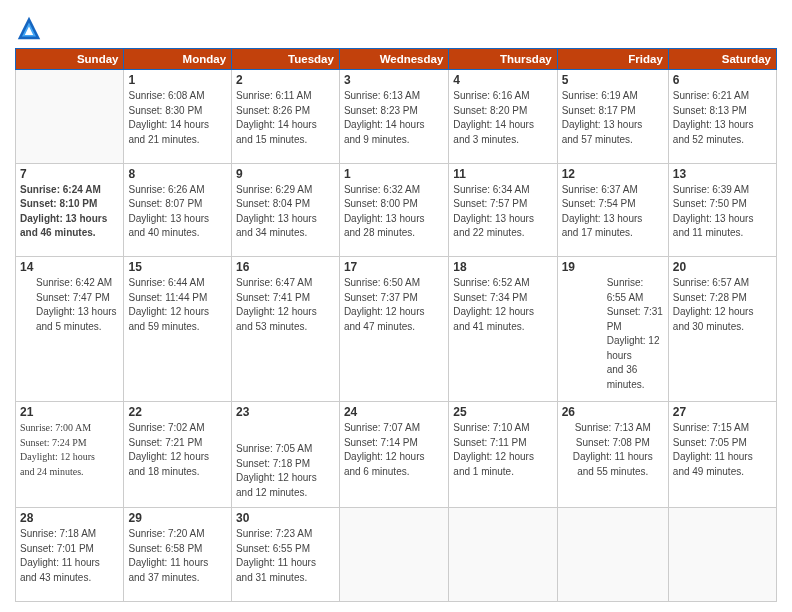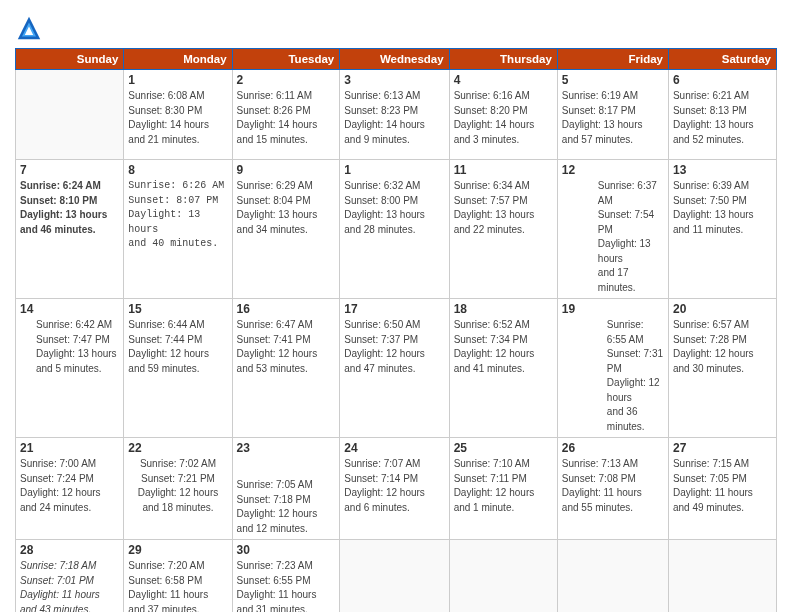--- a/index.html
+++ b/index.html
@@ -183,21 +183,21 @@
         <tr>
           <td>
             <span class="day-number">7</span>
             <div class="day-info" style="white-space: pre-line; font-weight: bold;">Sunrise: 6:24 AM
 Sunset: 8:10 PM
 Daylight: 13 hours
 and 46 minutes.</div>
           </td>
           <td>
             <span class="day-number">8</span>
-            <div class="day-info" style="white-space: pre-line; font-family: Liberation Mono, monospace;">Sunrise: 6:26 AM
+            <div class="day-info" style="white-space: pre-line;">Sunrise: 6:26 AM
 Sunset: 8:07 PM
 Daylight: 13 hours
 and 40 minutes.</div>
           </td>
           <td>
             <span class="day-number">9</span>
             <div class="day-info" style="white-space: pre-line;">Sunrise: 6:29 AM
 Sunset: 8:04 PM
 Daylight: 13 hours
 and 34 minutes.</div>
@@ -211,21 +211,21 @@
           </td>
           <td>
             <span class="day-number">11</span>
             <div class="day-info" style="white-space: pre-line;">Sunrise: 6:34 AM
 Sunset: 7:57 PM
 Daylight: 13 hours
 and 22 minutes.</div>
           </td>
           <td>
             <span class="day-number">12</span>
-            <div class="day-info" style="white-space: pre-line; margin-left: 36px;">Sunrise: 6:37 AM
+            <div class="day-info" style="white-space: pre-line;">Sunrise: 6:37 AM
 Sunset: 7:54 PM
 Daylight: 13 hours
 and 17 minutes.</div>
           </td>
           <td>
             <span class="day-number">13</span>
             <div class="day-info" style="white-space: pre-line;">Sunrise: 6:39 AM
 Sunset: 7:50 PM
 Daylight: 13 hours
 and 11 minutes.</div>
@@ -235,21 +235,21 @@
           <td>
             <span class="day-number">14</span>
             <div class="day-info" style="white-space: pre-line; margin-left: 16px;">Sunrise: 6:42 AM
 Sunset: 7:47 PM
 Daylight: 13 hours
 and 5 minutes.</div>
           </td>
           <td>
             <span class="day-number">15</span>
             <div class="day-info" style="white-space: pre-line;">Sunrise: 6:44 AM
-Sunset: 7:44 PM
+Sunset: 11:44 PM
 Daylight: 12 hours
 and 59 minutes.</div>
           </td>
           <td>
             <span class="day-number">16</span>
             <div class="day-info" style="white-space: pre-line;">Sunrise: 6:47 AM
 Sunset: 7:41 PM
 Daylight: 12 hours
 and 53 minutes.</div>
           </td>
@@ -278,28 +278,28 @@
             <span class="day-number">20</span>
             <div class="day-info" style="white-space: pre-line;">Sunrise: 6:57 AM
 Sunset: 7:28 PM
 Daylight: 12 hours
 and 30 minutes.</div>
           </td>
         </tr>
         <tr>
           <td>
             <span class="day-number">21</span>
-            <div class="day-info" style="white-space: pre-line;">Sunrise: 7:00 AM
+            <div class="day-info" style="white-space: pre-line; font-family: Liberation Serif, serif;">Sunrise: 7:00 AM
 Sunset: 7:24 PM
 Daylight: 12 hours
 and 24 minutes.</div>
           </td>
           <td>
             <span class="day-number">22</span>
-            <div class="day-info" style="white-space: pre-line; text-align: center;">Sunrise: 7:02 AM
+            <div class="day-info" style="white-space: pre-line;">Sunrise: 7:02 AM
 Sunset: 7:21 PM
 Daylight: 12 hours
 and 18 minutes.</div>
           </td>
           <td>
             <span class="day-number">23</span>
             <div class="day-info" style="white-space: pre-line; margin-top: 23px;">Sunrise: 7:05 AM
 Sunset: 7:18 PM
 Daylight: 12 hours
 and 12 minutes.</div>
@@ -313,37 +313,37 @@
           </td>
           <td>
             <span class="day-number">25</span>
             <div class="day-info" style="white-space: pre-line;">Sunrise: 7:10 AM
 Sunset: 7:11 PM
 Daylight: 12 hours
 and 1 minute.</div>
           </td>
           <td>
             <span class="day-number">26</span>
-            <div class="day-info" style="white-space: pre-line;">Sunrise: 7:13 AM
+            <div class="day-info" style="white-space: pre-line; text-align: center;">Sunrise: 7:13 AM
 Sunset: 7:08 PM
 Daylight: 11 hours
 and 55 minutes.</div>
           </td>
           <td>
             <span class="day-number">27</span>
             <div class="day-info" style="white-space: pre-line;">Sunrise: 7:15 AM
 Sunset: 7:05 PM
 Daylight: 11 hours
 and 49 minutes.</div>
           </td>
         </tr>
         <tr>
           <td>
             <span class="day-number">28</span>
-            <div class="day-info" style="white-space: pre-line; font-style: italic;">Sunrise: 7:18 AM
+            <div class="day-info" style="white-space: pre-line;">Sunrise: 7:18 AM
 Sunset: 7:01 PM
 Daylight: 11 hours
 and 43 minutes.</div>
           </td>
           <td>
             <span class="day-number">29</span>
             <div class="day-info" style="white-space: pre-line;">Sunrise: 7:20 AM
 Sunset: 6:58 PM
 Daylight: 11 hours
 and 37 minutes.</div>

